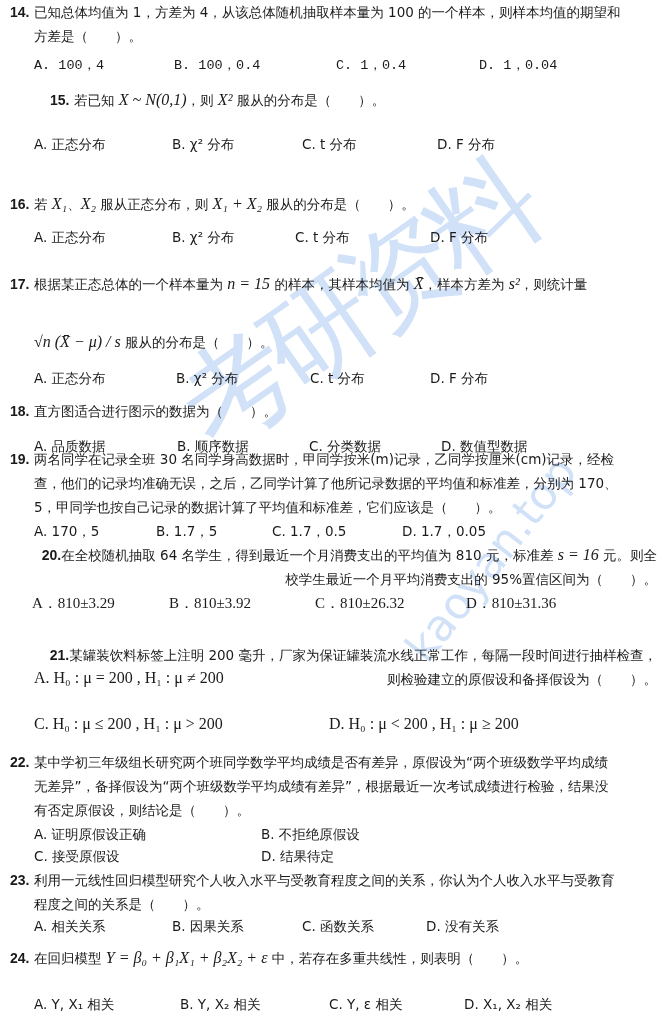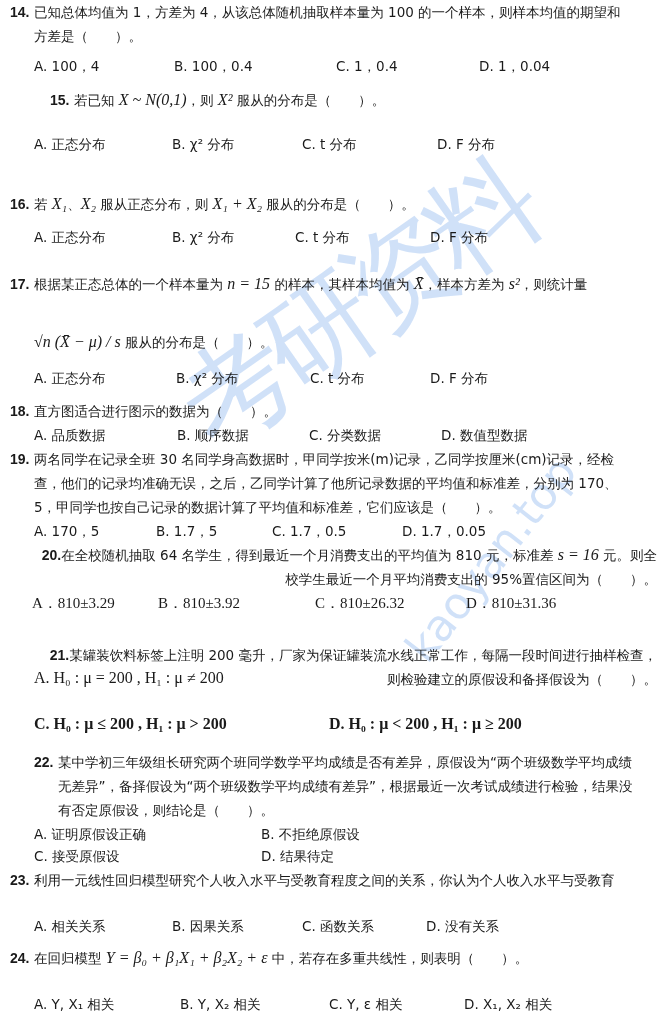--- a/index.html
+++ b/index.html
@@ -21,21 +21,21 @@
 </head>
 <body>
 
 <div class="wm" style="left:150px; top:360px; font-size:110px; transform: rotate(-35deg); transform-origin: left top; letter-spacing:-10px;">考研资料</div>
 <div class="wm" style="left:395px; top:640px; font-size:44px; transform: rotate(-52deg); transform-origin: left top; font-family:'DejaVu Sans', sans-serif;">kaoyan.top</div>
 
 <div class="q" style="top:0px;">
   <span class="qline"><span class="qnum">14.</span><span>已知总体均值为 1，方差为 4，从该总体随机抽取样本量为 100 的一个样本，则样本均值的期望和</span></span>
   <span class="qline indent">方差是（　　）。</span>
 </div>
-<div class="opts" style="top:54px;">
+<div class="opts" style="top:54px;font-family:Liberation Mono, monospace;">
   <span class="opt" style="left:0">A.  100，4</span>
   <span class="opt" style="left:140px">B.  100，0.4</span>
   <span class="opt" style="left:302px">C.  1，0.4</span>
   <span class="opt" style="left:445px">D.  1，0.04</span>
 </div>
 
 <div class="q" style="top:88px;margin-left:40px;">
   <span class="qline"><span class="qnum">15.</span><span>若已知 </span><span class="math">X ~ N(0,1)</span><span>，则 </span><span class="math">X²</span><span> 服从的分布是（　　）。</span></span>
 </div>
 <div class="opts" style="top:132px;">
@@ -62,21 +62,21 @@
 <div class="opts" style="top:366px;">
   <span class="opt" style="left:0">A.  正态分布</span>
   <span class="opt" style="left:142px">B.  χ² 分布</span>
   <span class="opt" style="left:276px">C.  t 分布</span>
   <span class="opt" style="left:396px">D.  F 分布</span>
 </div>
 
 <div class="q" style="top:399px;">
   <span class="qline"><span class="qnum">18.</span><span>直方图适合进行图示的数据为（　　）。</span></span>
 </div>
-<div class="opts" style="top:423px;">
+<div class="opts" style="top:434px;">
   <span class="opt" style="left:0">A.  品质数据</span>
   <span class="opt" style="left:143px">B.  顺序数据</span>
   <span class="opt" style="left:275px">C.  分类数据</span>
   <span class="opt" style="left:407px">D.  数值型数据</span>
 </div>
 
 <div class="q" style="top:447px;">
   <span class="qline"><span class="qnum">19.</span><span>两名同学在记录全班 30 名同学身高数据时，甲同学按米(m)记录，乙同学按厘米(cm)记录，经检</span></span>
   <span class="qline indent">查，他们的记录均准确无误，之后，乙同学计算了他所记录数据的平均值和标准差，分别为 170、</span>
   <span class="qline indent">5，甲同学也按自己记录的数据计算了平均值和标准差，它们应该是（　　）。</span>
@@ -87,53 +87,54 @@
   <span class="opt" style="left:238px">C.  1.7，0.5</span>
   <span class="opt" style="left:368px">D.  1.7，0.05</span>
 </div>
 
 <div class="q" style="top:543px;text-align:right;">
   <span class="qline"><span class="qnum">20.</span><span>在全校随机抽取 64 名学生，得到最近一个月消费支出的平均值为 810 元，标准差 </span><span class="math">s = 16</span><span> 元。则全</span></span>
   <span class="qline indent">校学生最近一个月平均消费支出的 95%置信区间为（　　）。</span>
 </div>
 <div class="opts serifnum" style="top:591px;text-decoration:underline;">
   <span class="opt" style="left:-2px">A．810±3.29</span>
-  <span class="opt" style="left:124px">B．810±3.92</span>
+  <span class="opt" style="left:135px">B．810±3.92</span>
   <span class="opt" style="left:281px">C．810±26.32</span>
   <span class="opt" style="left:432px">D．810±31.36</span>
 </div>
 
 <div class="q" style="top:643px;text-align:right;">
   <span class="qline"><span class="qnum">21.</span><span>某罐装饮料标签上注明 200 毫升，厂家为保证罐装流水线正常工作，每隔一段时间进行抽样检查，</span></span>
   <span class="qline indent">则检验建立的原假设和备择假设为（　　）。</span>
 </div>
 <div class="opts math" style="top:666px; font-style:normal;">
   <span class="opt" style="left:0">A.  H₀ : μ = 200 , H₁ : μ ≠ 200</span>
 </div>
-<div class="opts math" style="top:712px; font-style:normal;font-weight:bold;">
+<div class="opts math" style="top:712px; font-style:normal;">
   <span class="opt" style="left:0">C.  H₀ : μ ≤ 200 , H₁ : μ &gt; 200</span>
   <span class="opt" style="left:295px">D.  H₀ : μ &lt; 200 , H₁ : μ ≥ 200</span>
 </div>
 
-<div class="q" style="top:750px;margin-left:24px;">
+<div class="q" style="top:750px;">
   <span class="qline"><span class="qnum">22.</span><span>某中学初三年级组长研究两个班同学数学平均成绩是否有差异，原假设为“两个班级数学平均成绩</span></span>
   <span class="qline indent">无差异”，备择假设为“两个班级数学平均成绩有差异”，根据最近一次考试成绩进行检验，结果没</span>
   <span class="qline indent">有否定原假设，则结论是（　　）。</span>
 </div>
 <div class="opts" style="top:822px;">
   <span class="opt" style="left:0">A.  证明原假设正确</span>
   <span class="opt" style="left:227px">B. 不拒绝原假设</span>
 </div>
 <div class="opts" style="top:844px;">
   <span class="opt" style="left:0">C.  接受原假设</span>
   <span class="opt" style="left:227px">D. 结果待定</span>
 </div>
 
 <div class="q" style="top:868px;">
   <span class="qline"><span class="qnum">23.</span><span>利用一元线性回归模型研究个人收入水平与受教育程度之间的关系，你认为个人收入水平与受教育</span></span>
+  <span class="qline indent">程度之间的关系是（　　）。</span>
 </div>
 <div class="opts" style="top:914px;">
   <span class="opt" style="left:0">A.  相关关系</span>
   <span class="opt" style="left:138px">B.  因果关系</span>
   <span class="opt" style="left:268px">C. 函数关系</span>
   <span class="opt" style="left:392px">D. 没有关系</span>
 </div>
 
 <div class="q" style="top:946px;">
   <span class="qline"><span class="qnum">24.</span><span>在回归模型 </span><span class="math">Y = β₀ + β₁X₁ + β₂X₂ + ε</span><span> 中，若存在多重共线性，则表明（　　）。</span></span>

